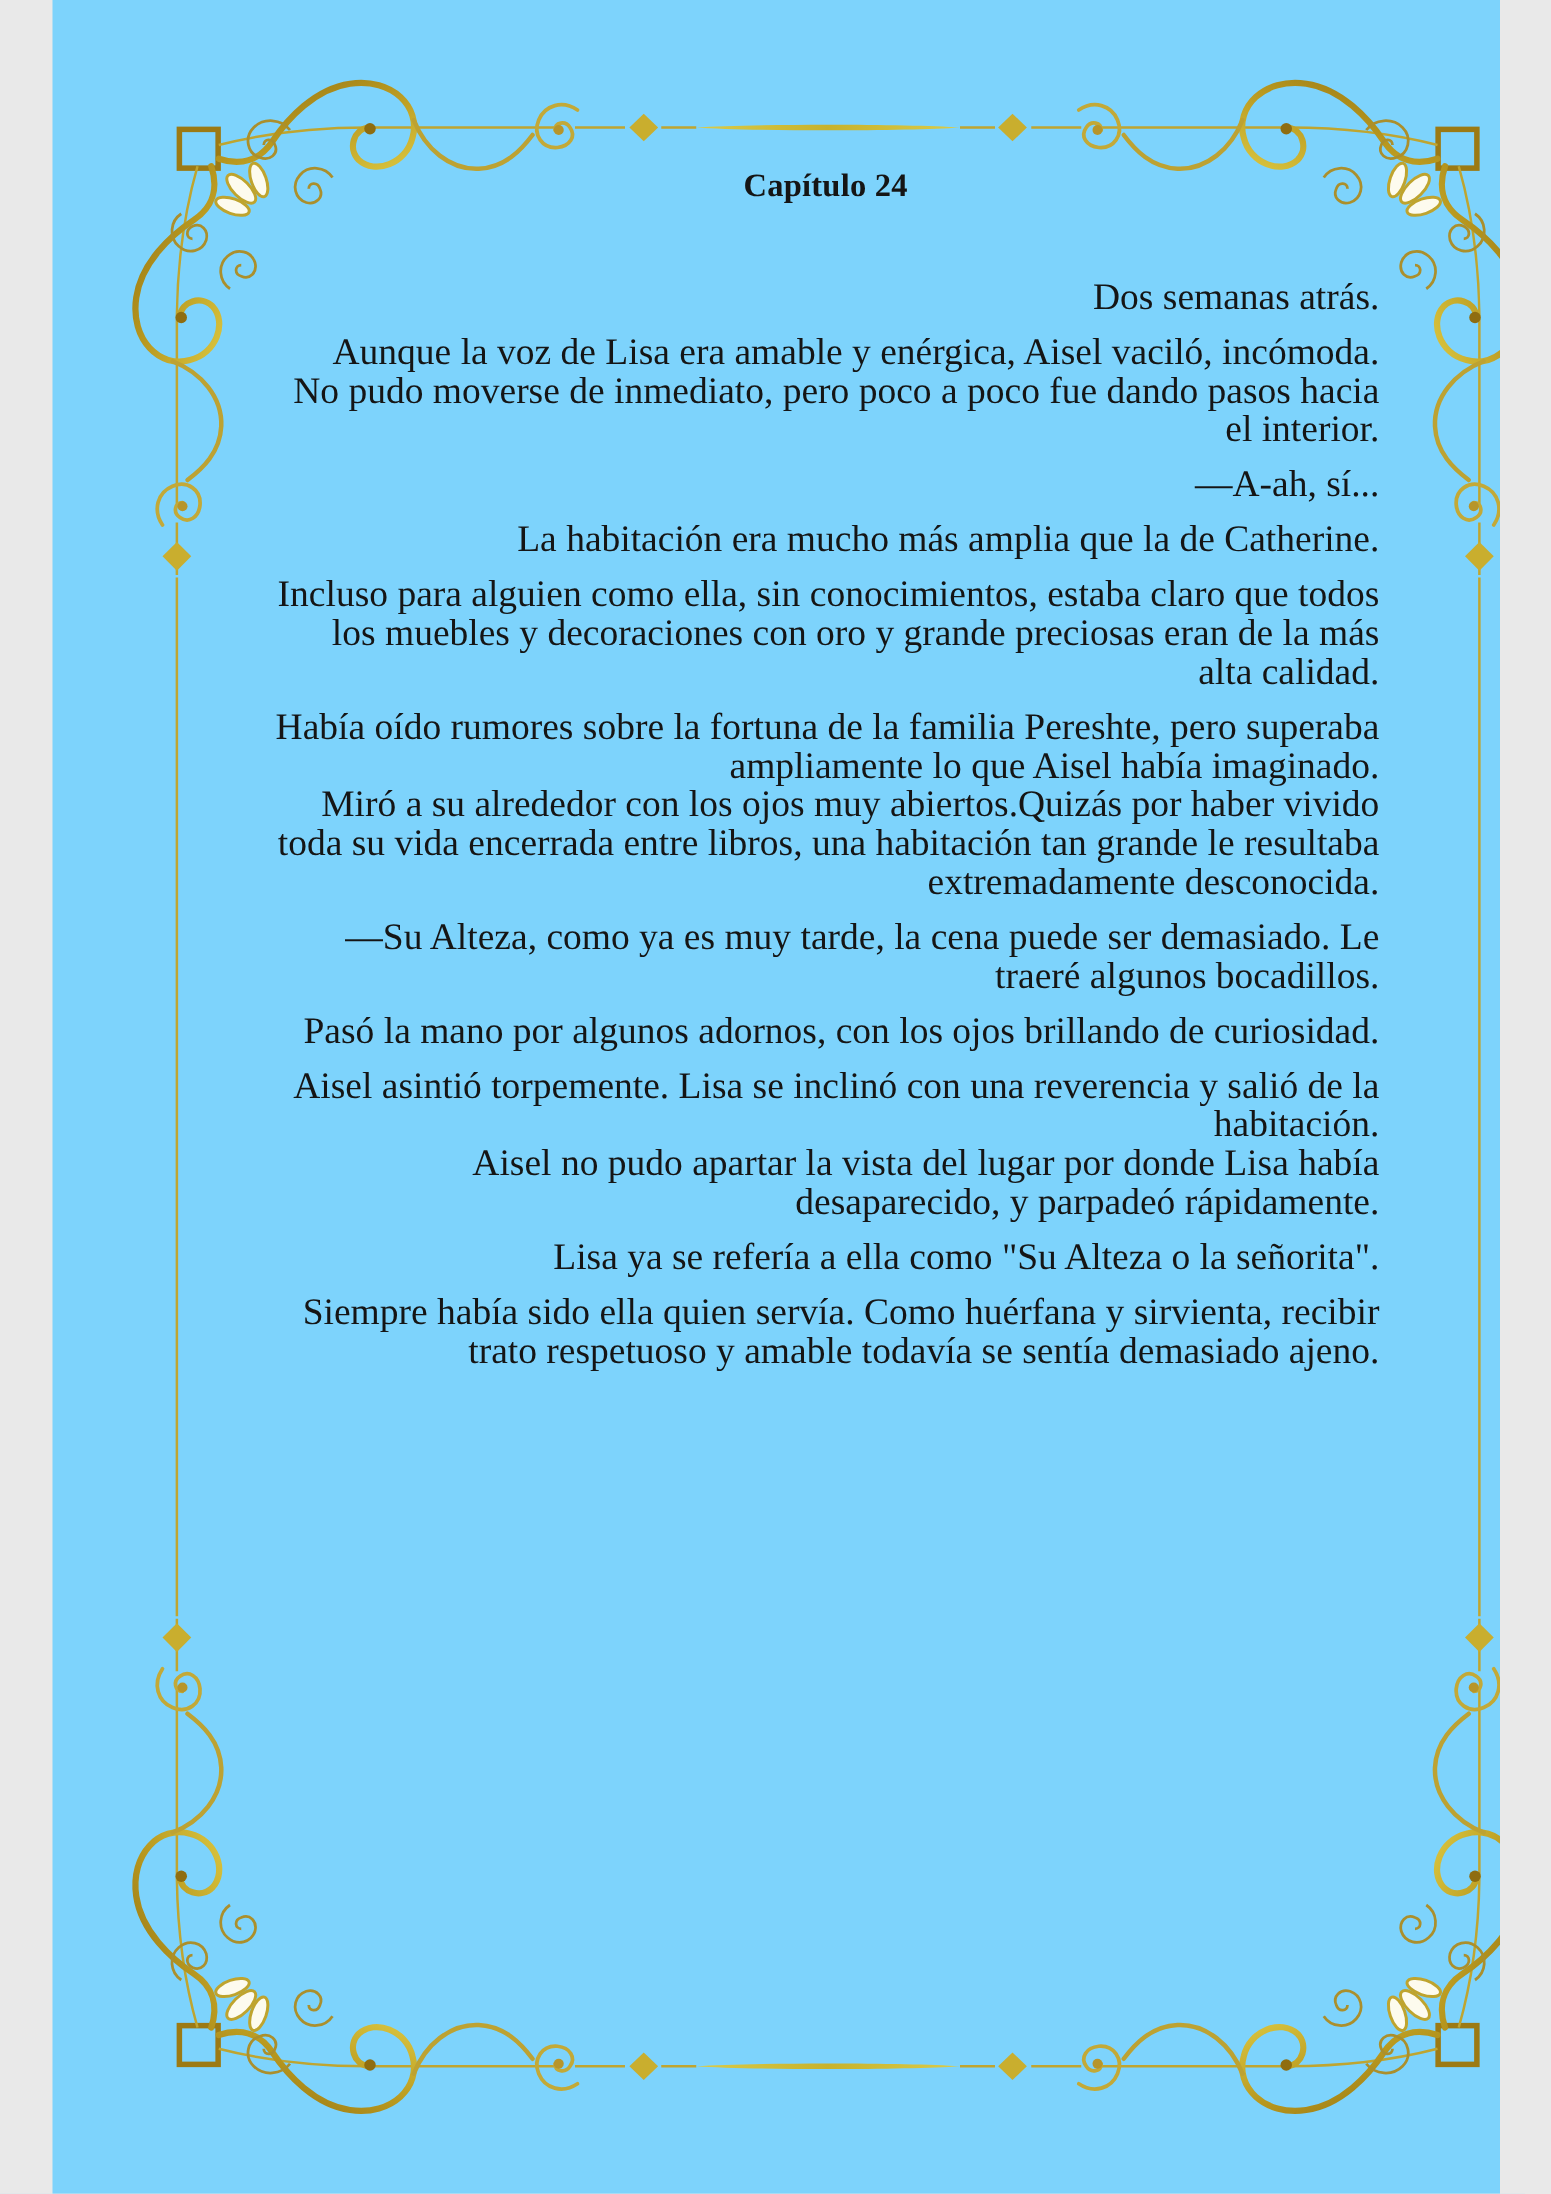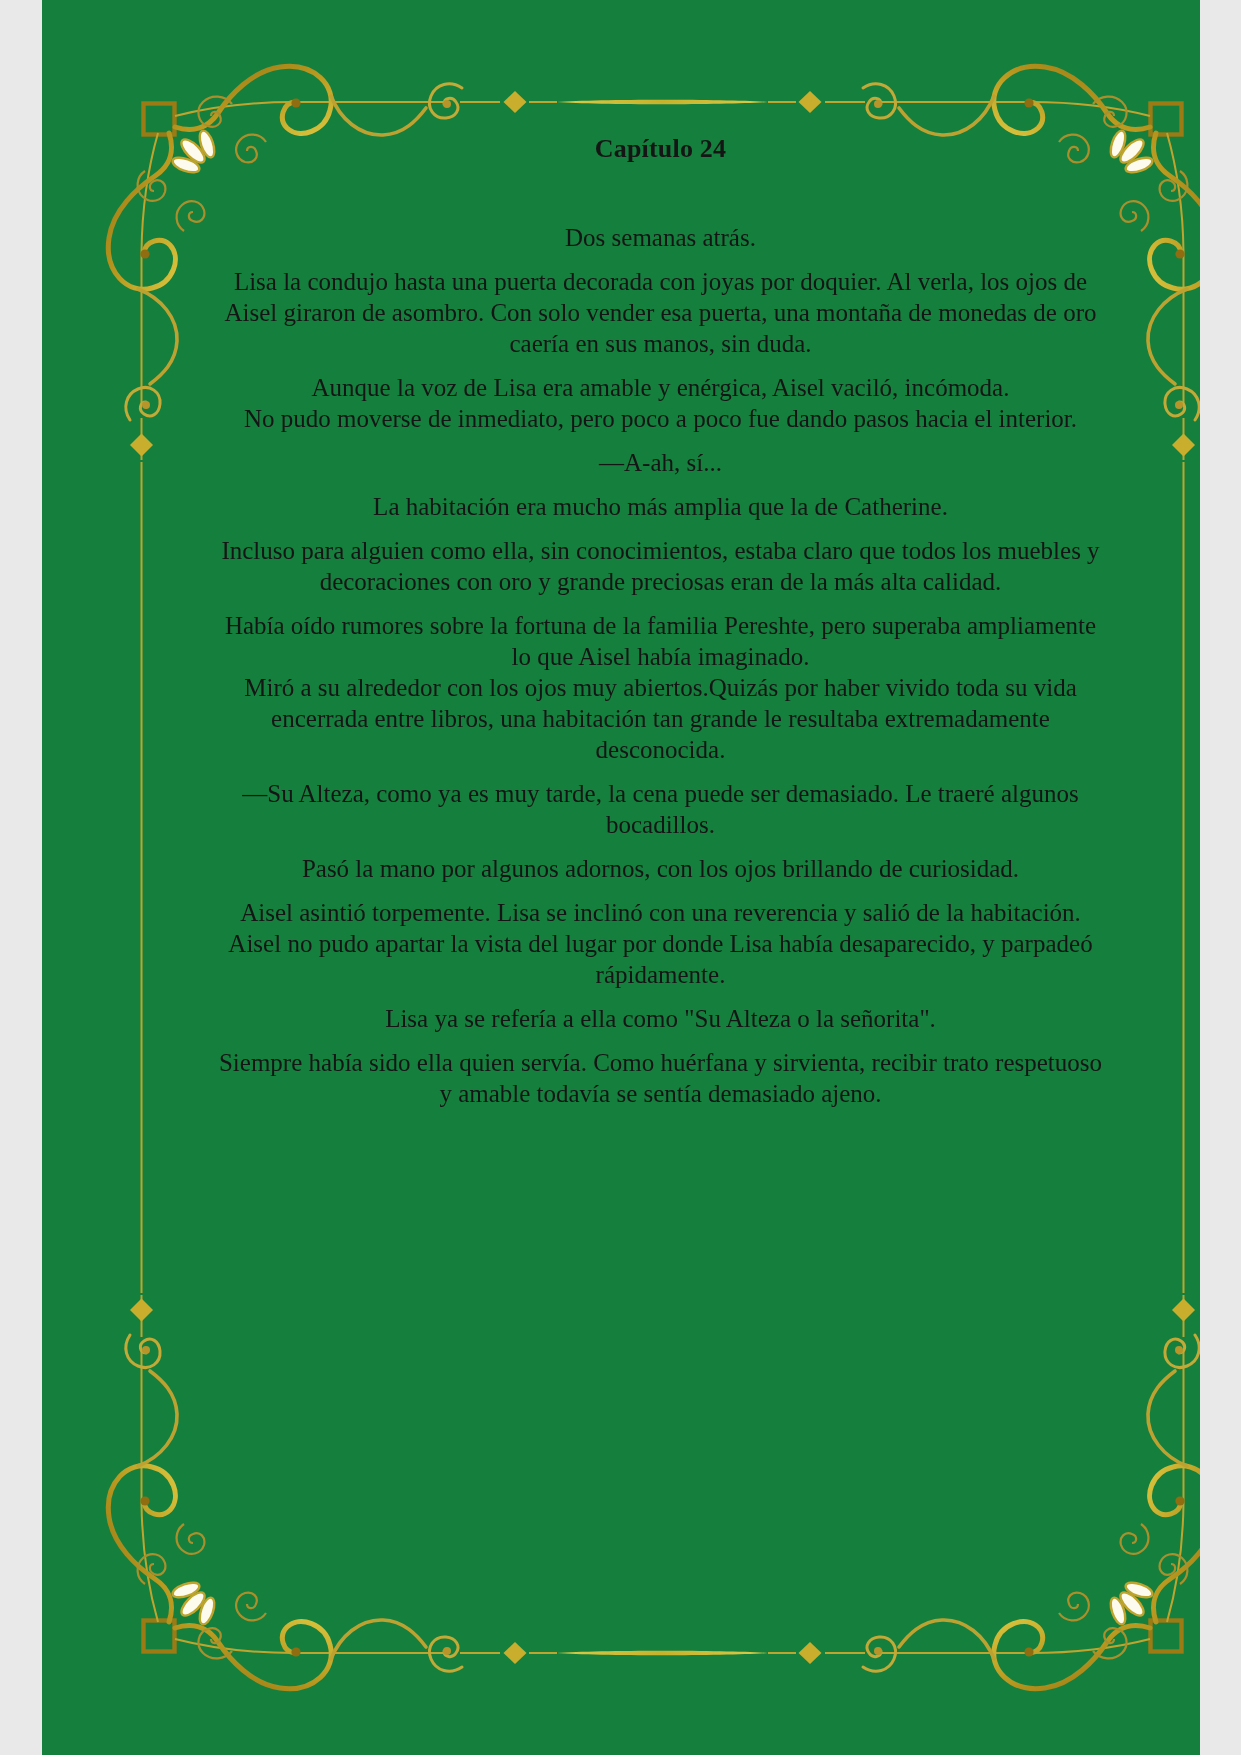--- a/index.html
+++ b/index.html
@@ -1,20 +1,20 @@
 <!DOCTYPE html>
 <html><head>
 <meta charset="utf-8">
 <style>
   html,body { margin:0; padding:0; background:#e9e9e9; }
   .page {
     position:relative;
     width:1158px; height:1755px;
     margin:0 auto;
-    background:#15803d;
+    background:#7dd3fc;
     font-family:"Liberation Serif", "DejaVu Serif", serif;
     color:#151515;
     overflow:hidden;
   }
   svg.frame { position:absolute; left:0; top:0; width:1241px; height:1755px; }
 
   
   .sq   { fill:none; stroke:#9c7a14; stroke-width:4.4; }
   .bold { fill:none; stroke:url(#gMetal); stroke-width:5;   stroke-linecap:round; }
   .mid  { fill:none; stroke:#bda232;      stroke-width:3.6; stroke-linecap:round; }
@@ -35,24 +35,24 @@
   }
   .chapter-title {
     font-size:26px;
     line-height:34px;
     font-weight:bold;
     text-align:center;
     margin:0 0 56px 0;
     letter-spacing:.2px;
   }
   .body-text p {
-    font-size:25px;
+    font-size:30px;
     line-height:31px;
     margin:0 0 13px 0;
-    text-align:center;
+    text-align:right;
   }
 </style>
 </head>
 <body>
 
 <div class="page">
 
   <svg class="frame" viewBox="0 0 1241 1755" aria-hidden="true">
     <defs>
       <linearGradient id="gMetal" x1="0" y1="0" x2="1" y2="1">
@@ -122,21 +122,20 @@
     </g>
 
     <path class="thin" d="M99.5,462 V1293"></path>
     <path class="thin" d="M1141.5,462 V1293"></path>
   </svg>
 
   <main class="content">
     <h1 class="chapter-title">Capítulo 24</h1>
     <div class="body-text" id="paragraphs">
         <p>Dos semanas atrás.</p>
-        <p>Lisa la condujo hasta una puerta decorada con joyas por doquier. Al verla, los ojos de Aisel giraron de asombro. Con solo vender esa puerta, una montaña de monedas de oro caería en sus manos, sin duda.</p>
         <p>Aunque la voz de Lisa era amable y enérgica, Aisel vaciló, incómoda.<br>No pudo moverse de inmediato, pero poco a poco fue dando pasos hacia el interior.</p>
         <p>—A-ah, sí...</p>
         <p>La habitación era mucho más amplia que la de Catherine.</p>
         <p>Incluso para alguien como ella, sin conocimientos, estaba claro que todos los muebles y decoraciones con oro y grande preciosas eran de la más alta calidad.</p>
         <p>Había oído rumores sobre la fortuna de la familia Pereshte, pero superaba ampliamente lo que Aisel había imaginado.<br>Miró a su alrededor con los ojos muy abiertos.Quizás por haber vivido toda su vida encerrada entre libros, una habitación tan grande le resultaba extremadamente desconocida.</p>
         <p>—Su Alteza, como ya es muy tarde, la cena puede ser demasiado. Le traeré algunos bocadillos.</p>
         <p>Pasó la mano por algunos adornos, con los ojos brillando de curiosidad.</p>
         <p>Aisel asintió torpemente. Lisa se inclinó con una reverencia y salió de la habitación.<br>Aisel no pudo apartar la vista del lugar por donde Lisa había desaparecido, y parpadeó rápidamente.</p>
         <p>Lisa ya se refería a ella como "Su Alteza o la señorita".</p>
         <p>Siempre había sido ella quien servía. Como huérfana y sirvienta, recibir trato respetuoso y amable todavía se sentía demasiado ajeno.</p>

